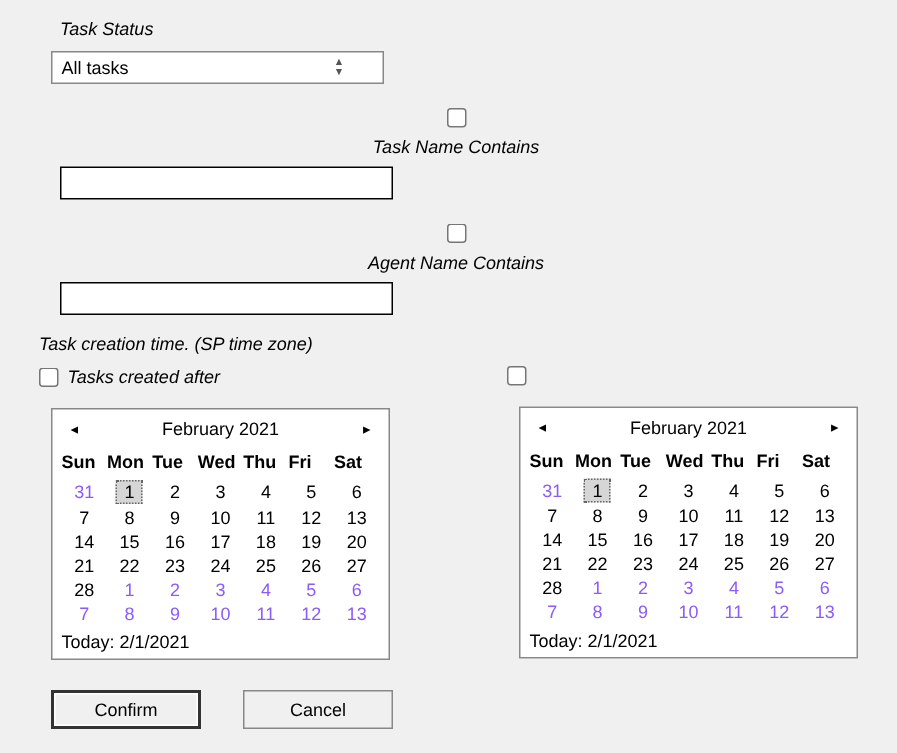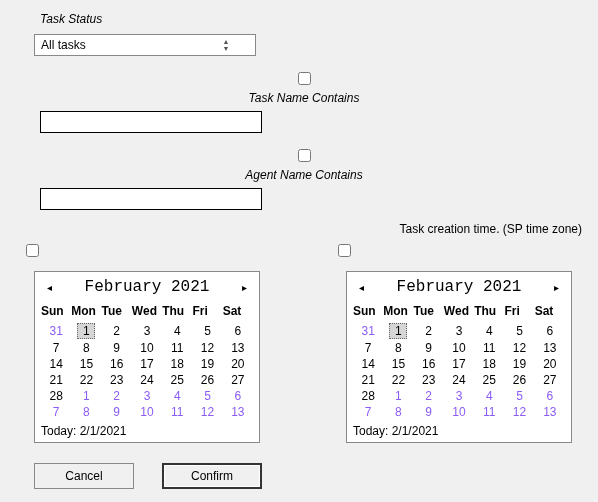--- a/index.html
+++ b/index.html
@@ -58,21 +58,22 @@
     margin: 6px 0 0 14px;
     width: 222px;
     height: 22px;
     border: 1px solid #000;
     background: #fff;
     padding: 2px 4px;
     font-family: inherit;
     font-size: 12px;
   }
   .creation-note {
-    text-align: right;
+    font-style: italic;
+    text-align: left;
     margin: 12px 0 8px 0;
   }
   .two-col {
     display: flex;
     gap: 78px;
   }
   .col { flex: 0 0 auto; }
   .cal-check-row {
     display: flex;
     align-items: center;
@@ -93,21 +94,21 @@
     align-items: center;
     justify-content: space-between;
     padding: 2px 2px 6px 2px;
   }
   .cal-head .nav {
     font-size: 10px;
     cursor: pointer;
     user-select: none;
     padding: 0 4px;
   }
-  .cal-title { font-size: 16px; font-family: Liberation Mono, monospace; }
+  .cal-title { font-size: 12px; }
   table.cal-grid {
     border-collapse: collapse;
     width: 100%;
     table-layout: fixed;
   }
   table.cal-grid th {
     font-weight: bold;
     text-align: left;
     padding: 2px 0 4px 0;
     margin-left: 31px;
@@ -175,20 +176,21 @@
     <label for="cbAgentName">Agent Name Contains</label>
   </div>
   <input class="text-input" type="text" value="" style="">
 
   <div class="creation-note">Task creation time. (SP time zone)</div>
 
   <div class="two-col">
     <div class="col">
       <div class="cal-check-row">
         <input type="checkbox" id="cbAfter" style="">
+        <label for="cbAfter">Tasks created after</label>
       </div>
       <div class="calendar">
           <div class="cal-head">
             <span class="nav">◂</span>
             <span class="cal-title">February 2021</span>
             <span class="nav">▸</span>
           </div>
           <table class="cal-grid">
             <thead>
               <tr>
@@ -340,17 +342,17 @@
                 <td class="other-month">13</td>
               </tr>
             </tbody>
           </table>
           <div class="today-row">Today: 2/1/2021</div>
         </div>
     </div>
   </div>
 
   <div class="button-row">
+    <button class="btn primary">Confirm</button>
     <button class="btn">Cancel</button>
-    <button class="btn primary">Confirm</button>
   </div>
 
 </div>
 
 </body></html>

